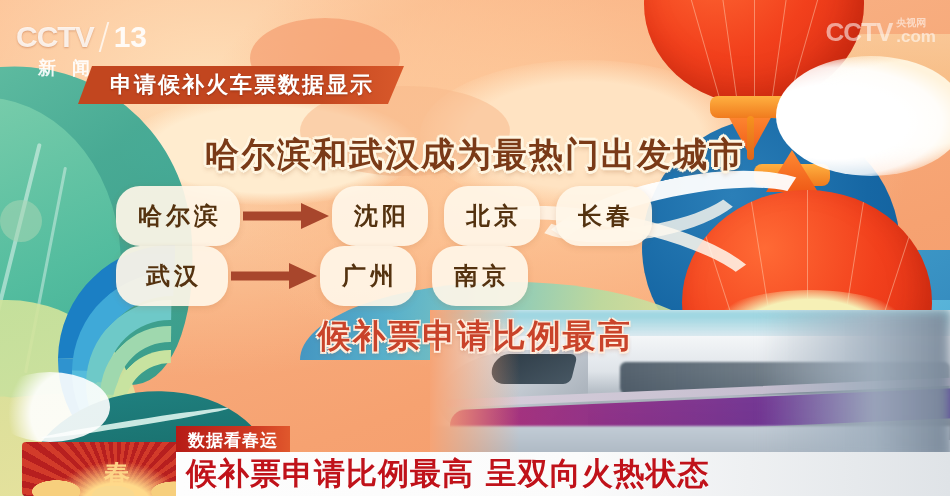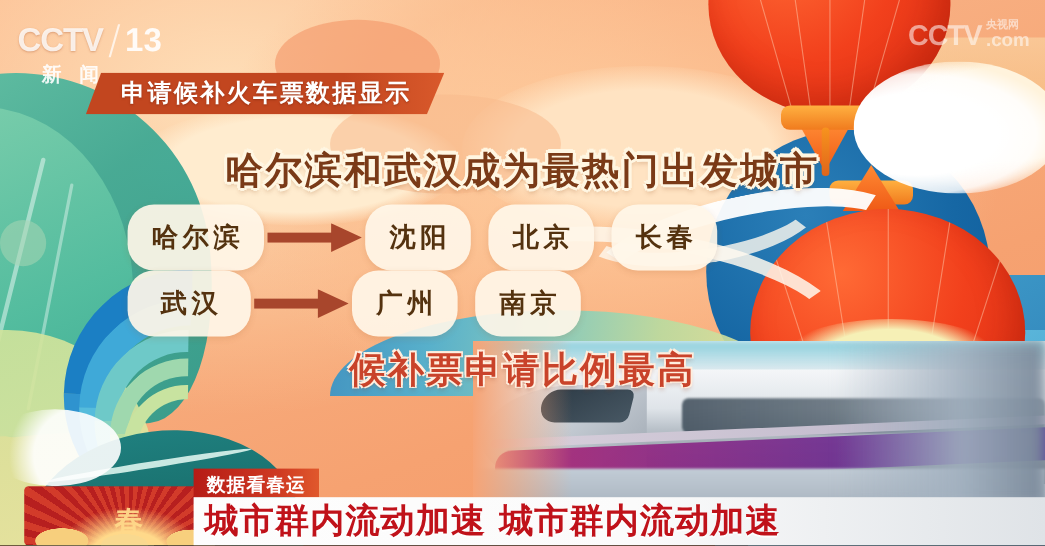--- a/index.html
+++ b/index.html
@@ -403,17 +403,17 @@
 
   <div id="lower">
     <div class="lt-redart">
       <div class="lt-chun">春</div>
       <div class="lt-clouds"></div>
     </div>
     <div class="lt-tag">
       <span>数据看春运</span>
     </div>
     <div class="lt-bar">
-      <span class="t">城市群内流动加速 城市群内流动加速</span>
+      <span class="t">候补票申请比例最高 呈双向火热状态</span>
     </div>
   </div>
 
 </div>
 
 </body></html>

